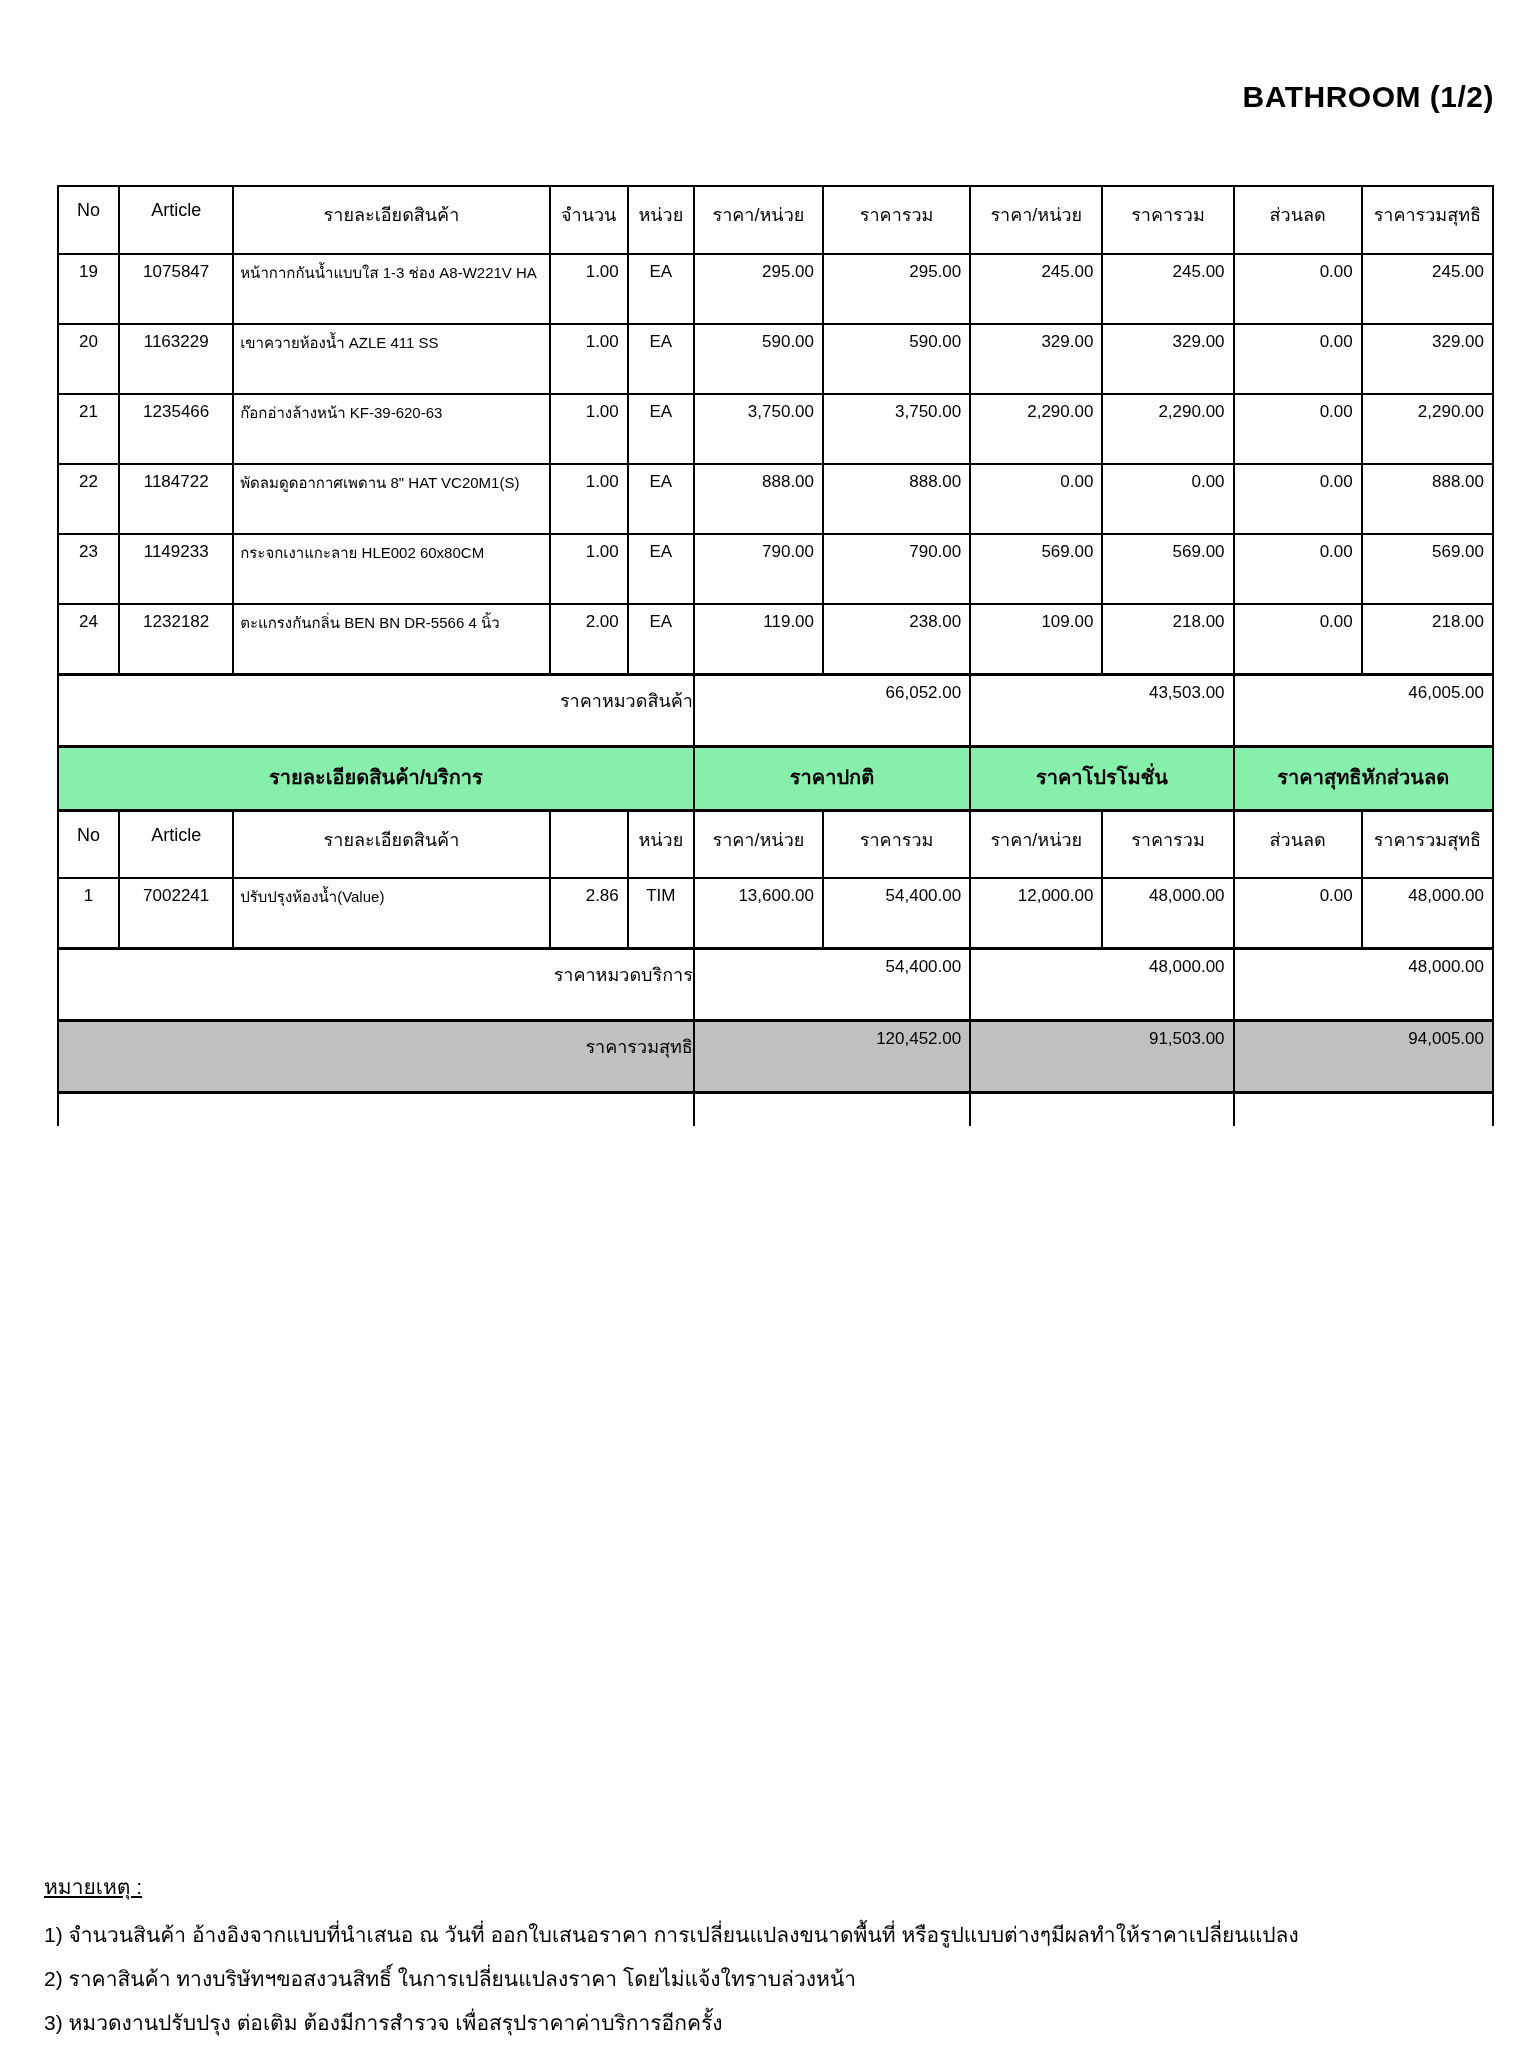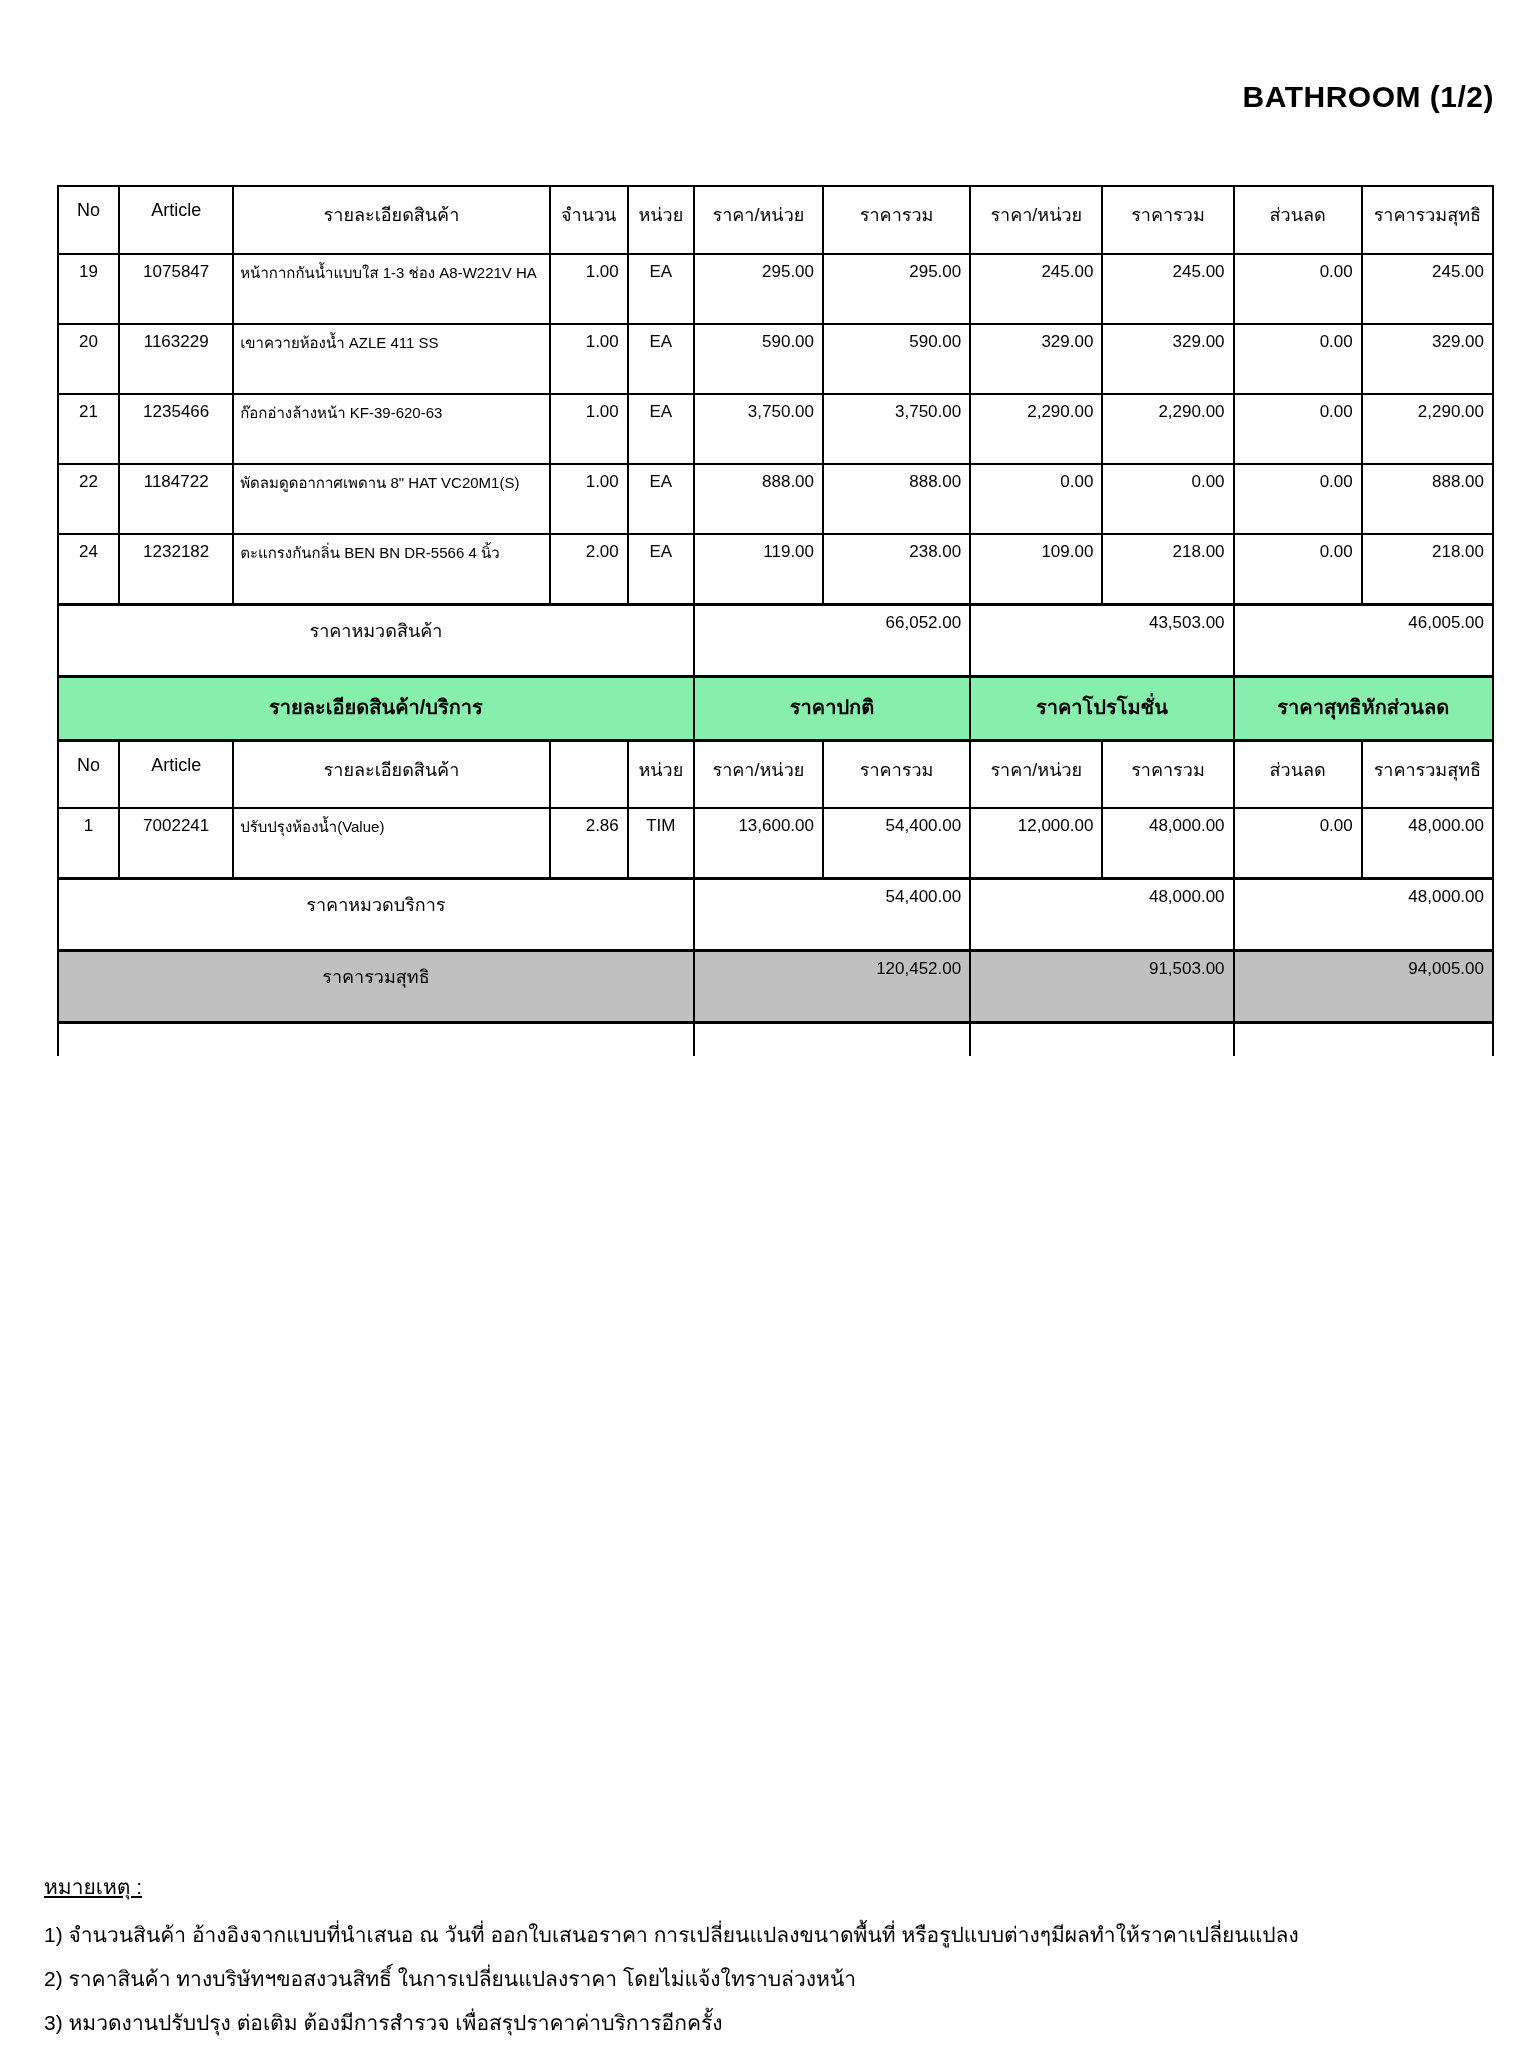--- a/index.html
+++ b/index.html
@@ -21,21 +21,21 @@
     border:2px solid #000; overflow:hidden; white-space:nowrap;
     vertical-align:top; font-weight:normal; padding:0; box-sizing:border-box;
   }
   tr.hdr th { height:68px; font-size:18px; padding-top:13px; text-align:center; }
   tr.data td { height:70px; }
   .num  { font-size:17px; padding-top:7px; }
   .c { text-align:center; }
   .r { text-align:right; padding-right:8px;margin-left:8px; }
   .desc { font-size:15px; text-align:left; padding:6px 2px 8px 6px; }
   tr.sum td { height:72px; font-size:17px; border-top:3px solid #000; }
-  tr.sum td.label { text-align:center; padding-top:10px; font-size:18px; }
+  tr.sum td.label { text-align:right; padding-top:10px; font-size:18px; }
   tr.band td {
     background:#86efac; height:64px; border-top:3px solid #000; border-bottom:3px solid #000;
     font-size:20px; font-weight:bold; text-align:center; padding-top:13px;
   }
   tr.grand td { background:#c0c0c0; }
   tr.tail td { height:34px; border-bottom:none; border-top:3px solid #000; }
   .notes { position:absolute; left:44px; top:1870px; width:1460px; }
   .notes-heading { font-size:21px; text-decoration:underline; margin-bottom:15px; }
   .note-line { font-size:21px; margin-bottom:11px; white-space:nowrap; overflow:hidden; }
 </style>
@@ -120,20 +120,33 @@
     <td class="r num">1.00</td>
     <td class="c num">EA</td>
     <td class="r num">888.00</td>
     <td class="r num">888.00</td>
     <td class="r num">0.00</td>
     <td class="r num">0.00</td>
     <td class="r num">0.00</td>
     <td class="r num">888.00</td>
   </tr>
   <tr class="data">
+    <td class="c num">23</td>
+    <td class="c num">1149233</td>
+    <td class="desc">กระจกเงาแกะลาย HLE002 60x80CM</td>
+    <td class="r num">1.00</td>
+    <td class="c num">EA</td>
+    <td class="r num">790.00</td>
+    <td class="r num">790.00</td>
+    <td class="r num">569.00</td>
+    <td class="r num">569.00</td>
+    <td class="r num">0.00</td>
+    <td class="r num">569.00</td>
+  </tr>
+  <tr class="data">
     <td class="c num">24</td>
     <td class="c num">1232182</td>
     <td class="desc">ตะแกรงกันกลิ่น  BEN BN DR-5566 4 นิ้ว</td>
     <td class="r num">2.00</td>
     <td class="c num">EA</td>
     <td class="r num">119.00</td>
     <td class="r num">238.00</td>
     <td class="r num">109.00</td>
     <td class="r num">218.00</td>
     <td class="r num">0.00</td>

